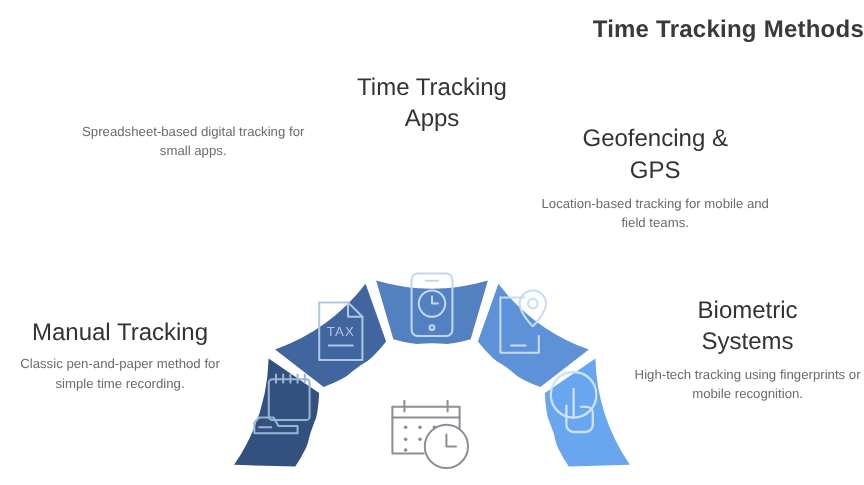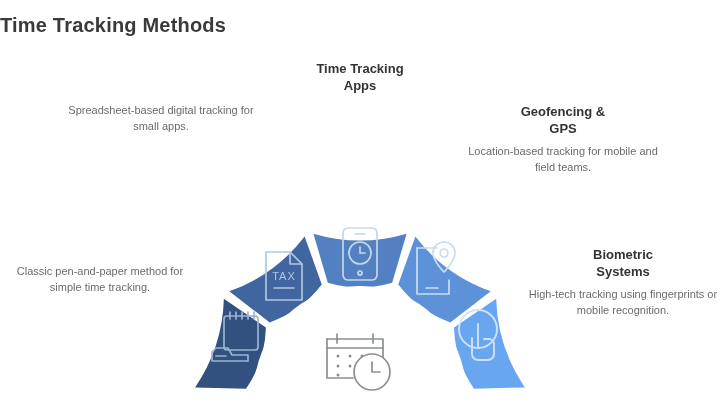--- a/index.html
+++ b/index.html
@@ -9,47 +9,47 @@
     font-family:"Liberation Sans", sans-serif;
     color:#3c3c3c;
     position:relative;
     overflow:hidden;
   }
   #canvas { position:relative; width:720px; height:404px; }
 
   .chart-title {
     position:absolute;
     top:14px; left:0; width:720px;
-    text-align:left;
+    text-align:right;
     font-size:20px;
     font-weight:bold;
     color:#3a3a3a;
     letter-spacing:.2px;
   }
 
   .label-block { position:absolute; text-align:center; }
   .label-title {
-    font-size:13px;
-    font-weight:bold;
+    font-size:20px;
+    font-weight:normal;
     color:#333333;
     line-height:1.32;
     margin-bottom:7px;
     white-space:pre-line;
   }
   .label-desc {
     font-size:11px;
     color:#6b6b6b;
     line-height:1.45;
   }
 
   
   #lbl-manual    { left:2px;   top:264px; width:196px; }
   #lbl-digital   { left:68px;  top:103px; width:186px; }
   #lbl-apps      { left:264px; top:60px;  width:192px; }
-  #lbl-geo       { left:468px; top:103px; width:190px; }
+  #lbl-geo       { left:451px; top:103px; width:190px; }
   #lbl-bio       { left:528px; top:246px; width:190px; }
 
   #fan { position:absolute; left:0; top:0; width:720px; height:404px; }
 </style>
 </head>
 <body>
 
 <div id="canvas">
 
   <div class="chart-title">Time Tracking Methods</div>
@@ -144,21 +144,22 @@
       <circle cx="362" cy="356" r="1.5" fill="#8b8f96" stroke="none"></circle>
       <circle cx="338" cy="366" r="1.5" fill="#8b8f96" stroke="none"></circle>
       <circle cx="350" cy="366" r="1.5" fill="#8b8f96" stroke="none"></circle>
       <circle cx="338" cy="375" r="1.5" fill="#8b8f96" stroke="none"></circle>
       <circle cx="372" cy="372" r="18" fill="#ffffff"></circle>
       <path d="M 372 362 L 372 372 L 380 372"></path>
     </g>
   </svg>
 
   <div class="label-block" id="lbl-manual">
-    <div class="label-desc">Classic pen-and-paper method for simple time tracking.</div>
+    <div class="label-title">Manual Tracking</div>
+    <div class="label-desc">Classic pen-and-paper method for simple time recording.</div>
   </div>
 
   <div class="label-block" id="lbl-digital">
     <div class="label-desc">Spreadsheet-based digital tracking for small apps.</div>
   </div>
 
   <div class="label-block" id="lbl-apps">
     <div class="label-title">Time Tracking
 Apps</div>
   </div>

